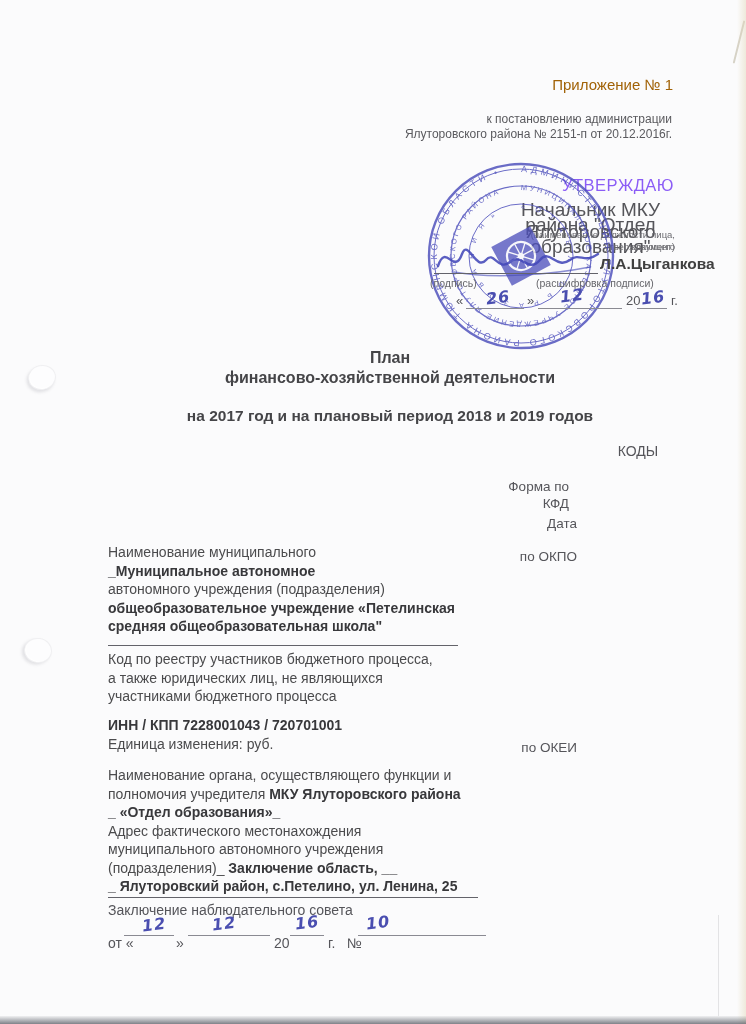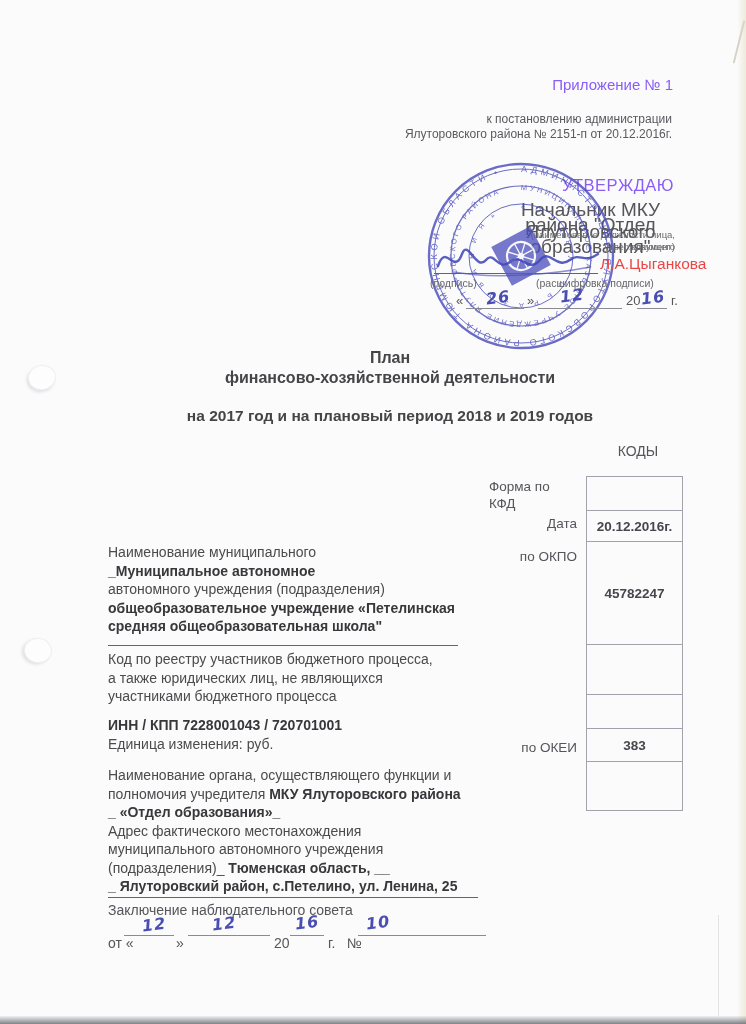--- a/index.html
+++ b/index.html
@@ -10,27 +10,27 @@
   }
   .abs{position:absolute;}
   .bold{font-weight:bold;color:#38383b;}
   .hw{
     font-family:"DejaVu Sans",sans-serif;font-style:italic;font-weight:bold;
     color:#4a4eb0;letter-spacing:1px;transform:rotate(-7deg);font-size:16px;
   }
   .rule{position:absolute;border-bottom:1.2px solid #63636a;height:0;}
   .rule.soft{border-bottom-color:#8a8a92;}
   
-  .appendix{top:76px;right:73px;font-size:15px;color:#8b5cf6;}
+  .appendix{top:76px;right:73px;font-size:15px;color:#a16207;}
   .resolution{top:112px;right:74px;text-align:right;font-size:12px;line-height:15px;color:#5a5a5e;}
   
   .approve-word{top:176px;left:518px;width:200px;text-align:center;font-size:16.5px;letter-spacing:.5px;color:#8b5cf6;}
   .position{left:498px;width:185px;text-align:center;font-size:19px;color:#55555a;}
   .note{left:470px;width:205px;text-align:right;font-size:9.5px;line-height:12px;color:#6d6d72;}
-  .signer{top:255px;left:600px;font-size:15.5px;color:#ef4444;}
+  .signer{top:255px;left:600px;font-size:15.5px;color:#404040;font-weight:bold;}
   .caption{font-size:10.5px;color:#66666b;}
   .dateline{font-size:13px;color:#55555a;}
   
   .title-block{top:348px;left:115px;width:550px;text-align:center;font-size:16px;font-weight:bold;color:#454548;line-height:20px;}
   .subtitle{top:407px;left:115px;width:550px;text-align:center;font-size:15.5px;font-weight:bold;color:#454548;}
   
   .kody{top:443px;left:594px;width:88px;text-align:center;font-size:14px;color:#55555a;}
   .codes-table{top:476px;left:586px;width:97px;}
   .codes-row{
     box-sizing:border-box;border:1px solid #a2a2ad;margin-top:-1px;
@@ -138,34 +138,25 @@
   <div class="abs dateline" style="top:293px;left:671px;">г.</div>
 
   <div class="abs title-block">
     <div>План</div>
     <div>финансово-хозяйственной деятельности</div>
   </div>
   <div class="abs subtitle">на  2017 год и на плановый период 2018  и 2019 годов</div>
 
   <div class="abs kody">КОДЫ</div>
 
-  <div class="abs code-label" style="left:489px;top:479px;width:80px;">Форма по КФД</div>
+  <div class="abs code-label" style="left:489px;top:479px;width:80px;text-align:right;">Форма по КФД</div>
   <div class="abs code-label" style="left:489px;top:516px;width:88px;text-align:right;">Дата</div>
   <div class="abs code-label" style="left:489px;top:549px;width:88px;text-align:right;">по ОКПО</div>
   <div class="abs code-label" style="left:489px;top:740px;width:88px;text-align:right;">по ОКЕИ</div>
 
-  <div class="abs codes-table">
-    <div class="codes-row" style="height:35px;"></div>
-    <div class="codes-row" style="height:32px;">20.12.2016г.</div>
-    <div class="codes-row" style="height:104px;">45782247</div>
-    <div class="codes-row" style="height:51px;"></div>
-    <div class="codes-row" style="height:35px;"></div>
-    <div class="codes-row" style="height:34px;">383</div>
-    <div class="codes-row" style="height:50px;"></div>
-  </div>
 
   <div class="abs blk" style="top:543px;">
     <div class="bodyline">Наименование муниципального</div>
     <div class="bodyline bold">_Муниципальное  автономное</div>
     <div class="bodyline">автономного  учреждения (подразделения)</div>
     <div class="bodyline bold" style="width:420px;">общеобразовательное учреждение «Петелинская</div>
     <div class="bodyline bold">средняя общеобразовательная школа"</div>
   </div>
   <div class="rule" style="top:645px;left:108px;width:350px;"></div>
 
@@ -179,21 +170,21 @@
     <div class="bodyline bold">ИНН / КПП  7228001043 / 720701001</div>
     <div class="bodyline">Единица изменения: руб.</div>
   </div>
 
   <div class="abs blk" style="top:766px;width:420px;">
     <div class="bodyline">Наименование органа, осуществляющего  функции и</div>
     <div class="bodyline"><span>полномочия учредителя </span><span class="bold">МКУ Ялуторовского района</span></div>
     <div class="bodyline bold">_ «Отдел образования»_</div>
     <div class="bodyline">Адрес фактического  местонахождения</div>
     <div class="bodyline">муниципального  автономного  учреждения</div>
-    <div class="bodyline"><span>(подразделения)_ </span><span class="bold">Тюменская область, __</span></div>
+    <div class="bodyline"><span>(подразделения)_ </span><span class="bold">Заключение область, __</span></div>
     <div class="bodyline bold">_ Ялуторовский район, с.Петелино, ул. Ленина, 25</div>
   </div>
 
   <div class="rule" style="top:897px;left:108px;width:370px;"></div>
   <div class="abs blk bodyline" style="top:901px;color:#55555a;">Заключение  наблюдательного совета</div>
 
   <div class="abs concl-row" style="top:919px;left:108px;">от  «</div>
   <div class="rule soft" style="top:935px;left:124px;width:50px;"></div>
   <div class="abs hw" style="top:915px;left:142px;">12</div>
   <div class="abs concl-row" style="top:919px;left:176px;">»</div>

